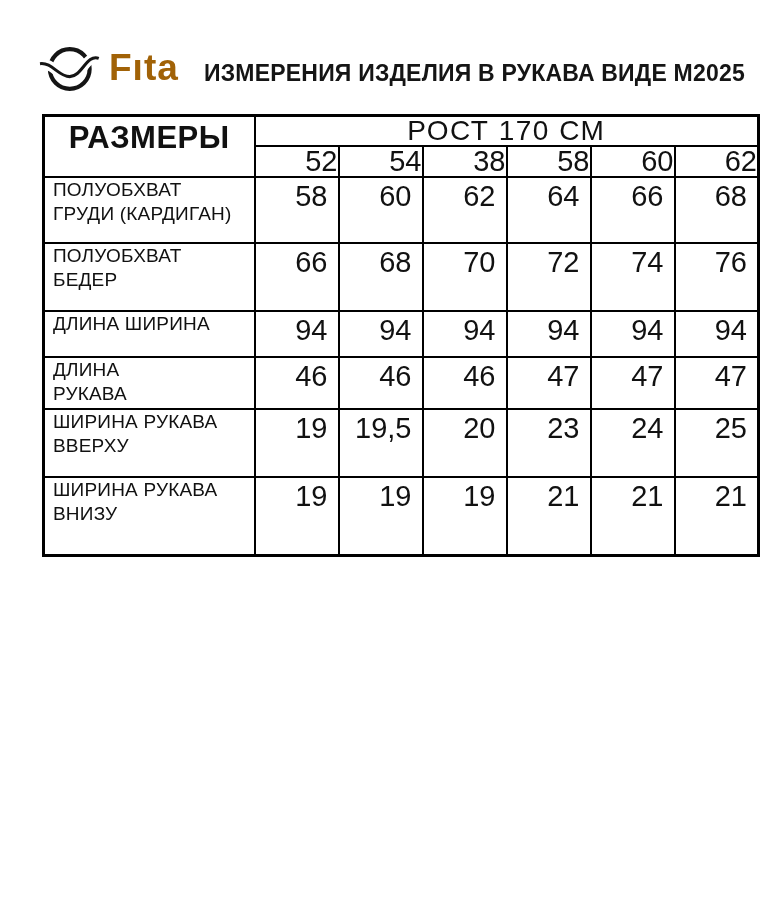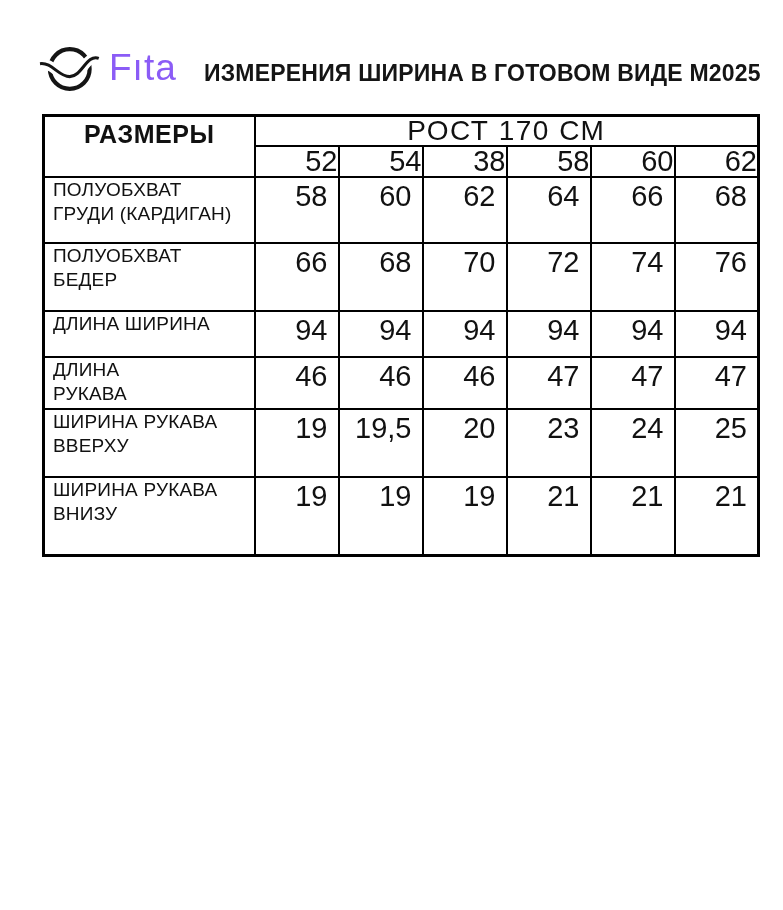--- a/index.html
+++ b/index.html
@@ -18,23 +18,24 @@
     position: absolute;
     left: 38px;
     top: 40px;
     display: flex;
     align-items: center;
     gap: 9px;
   }
   .brand-name {
     font-size: 37px;
     letter-spacing: 1px;
-    color: #8b5cf6;
+    color: #a16207;
     line-height: 1;
     padding-bottom: 4px;
+    font-weight: bold;
   }
   .page-title {
     position: absolute;
     left: 204px;
     top: 60px;
     width: 545px;
     margin: 0;
     font-size: 23px;
     font-weight: bold;
     letter-spacing: 0.2px;
@@ -52,21 +53,21 @@
     border: 3px solid #000;
   }
   .size-table th, .size-table td {
     border: 2px solid #000;
     overflow: hidden;
   }
   .corner {
     vertical-align: top;
     text-align: center;
     font-weight: bold;
-    font-size: 25px;
+    font-size: 31px;
     letter-spacing: 0.5px;
     padding-top: 3px;
     margin-top: 44px;
   }
   .group {
     text-align: center;
     vertical-align: middle;
     font-weight: normal;
     font-size: 28px;
     letter-spacing: 1.5px;
@@ -112,21 +113,21 @@
 
 <div class="brand">
   <svg width="62" height="58" viewBox="0 0 80 76" aria-hidden="true">
     <circle cx="41" cy="38" r="26" fill="none" stroke="#151515" stroke-width="5.5"></circle>
     <path d="M2,31 C18,29 26,48 41,48 C57,48 63,18 79,24" fill="none" stroke="#ffffff" stroke-width="13"></path>
     <path d="M2,31 C18,29 26,48 41,48 C57,48 63,18 79,24" fill="none" stroke="#151515" stroke-width="4"></path>
   </svg>
   <span class="brand-name">Fıta</span>
 </div>
 
-<h1 class="page-title">ИЗМЕРЕНИЯ ШИРИНА В ГОТОВОМ ВИДЕ М2025</h1>
+<h1 class="page-title">ИЗМЕРЕНИЯ ИЗДЕЛИЯ В РУКАВА ВИДЕ М2025</h1>
 
 <table class="size-table">
   <colgroup>
     <col style="width:211px">
     <col style="width:84px">
       <col style="width:84px">
       <col style="width:84px">
     <col style="width:84px">
       <col style="width:84px">
       <col style="width:84px">

